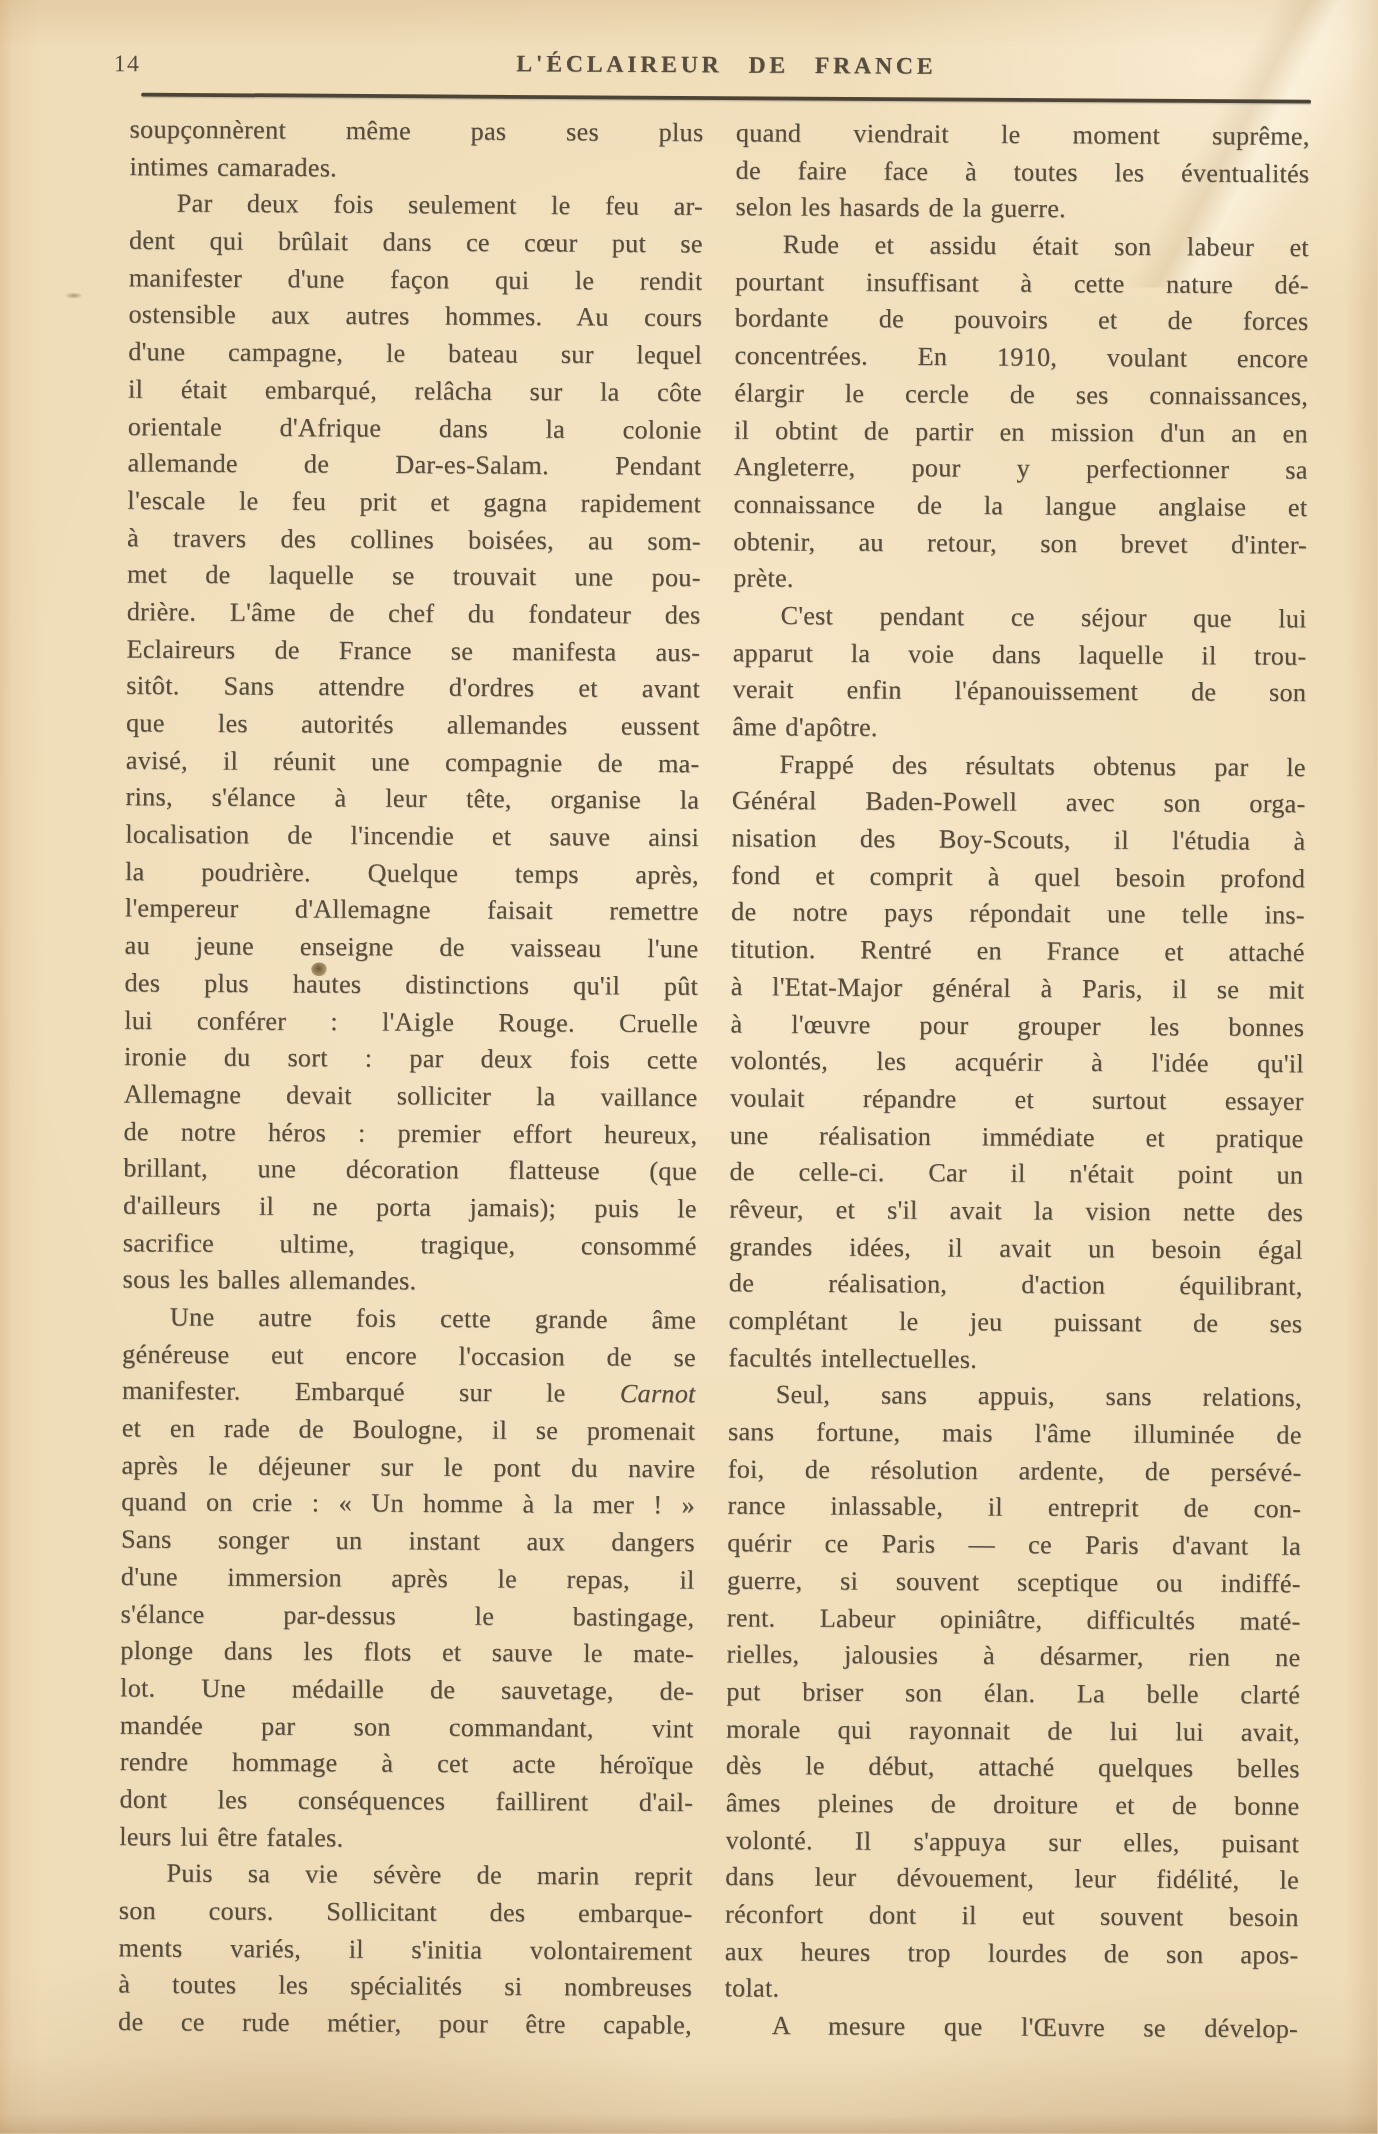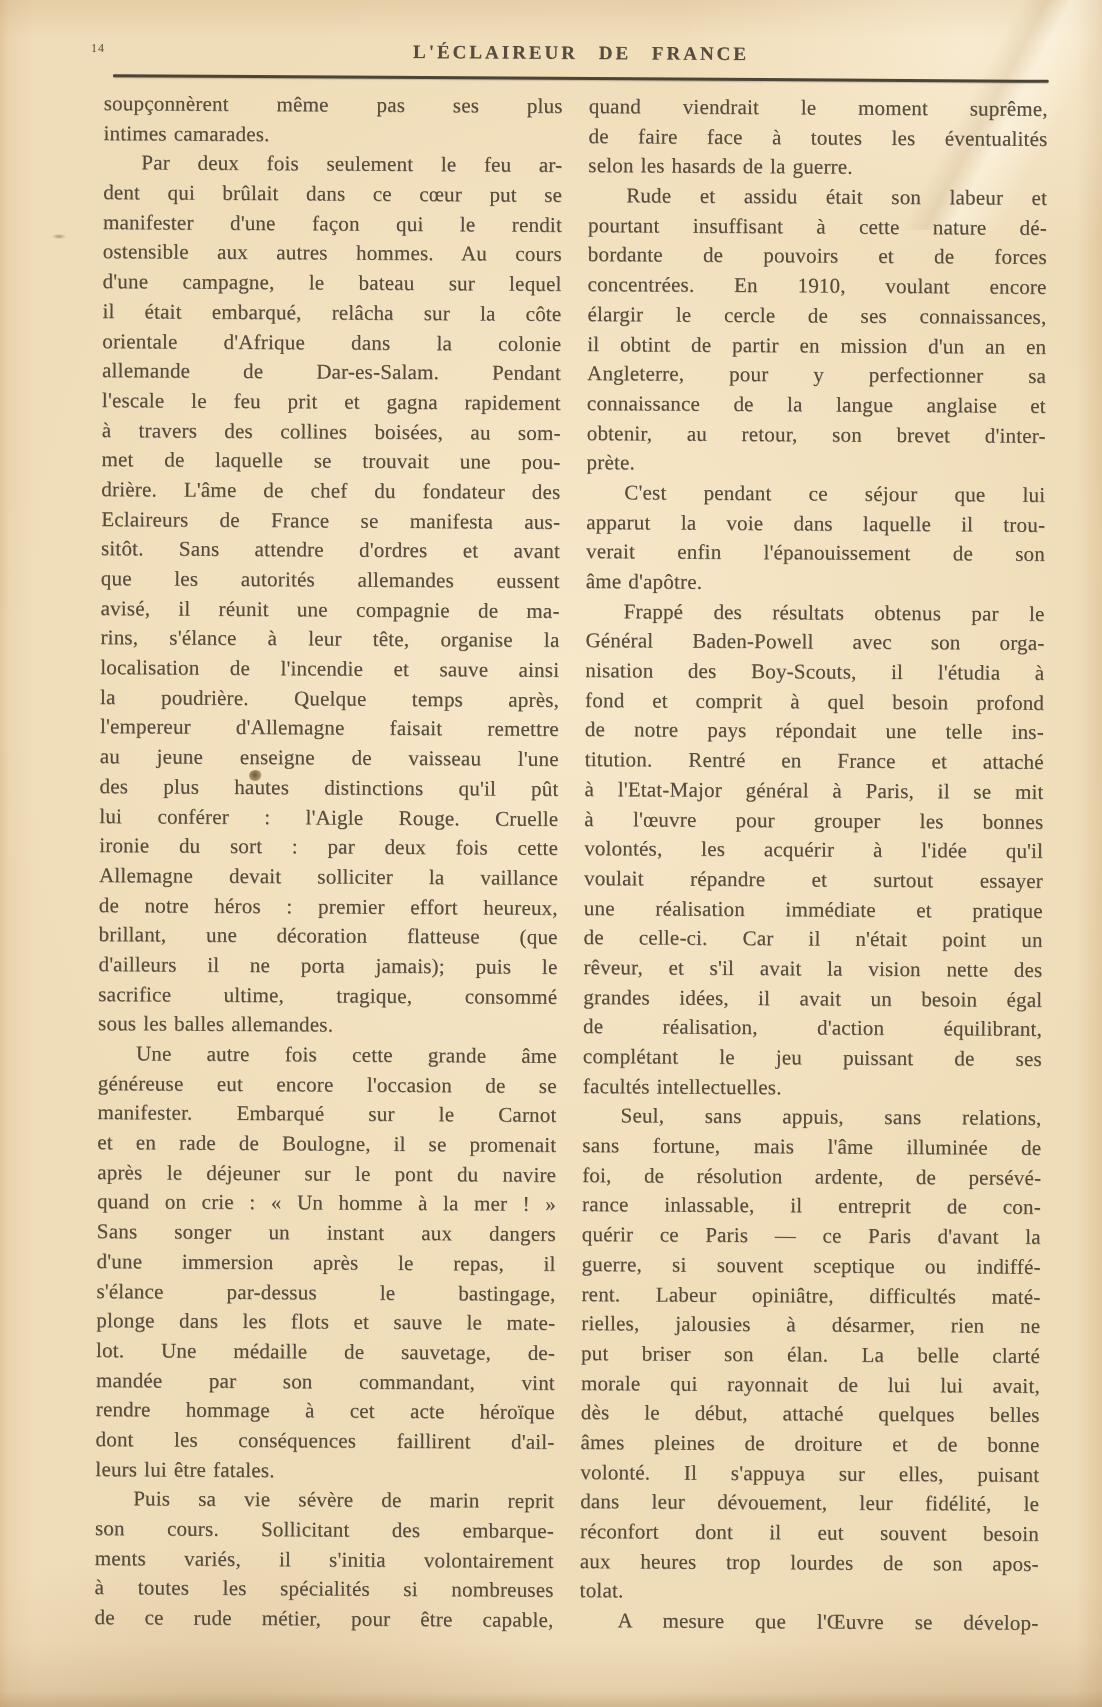--- a/index.html
+++ b/index.html
@@ -26,21 +26,21 @@
     position:absolute;top:0;right:0;width:300px;height:230px;pointer-events:none;
     background:linear-gradient(118deg, rgba(0,0,0,0) 52%, rgba(130,92,46,0.10) 58%, rgba(255,250,235,0.50) 64%, rgba(0,0,0,0) 76%);
   }
   .content{
     position:absolute;left:0;top:0;width:1102px;height:1707px;
     transform:rotate(0.35deg);transform-origin:580px 60px;
     color:var(--ink,#574d3e);
   }
   .pagenum{
     position:absolute;left:91px;top:44px;
-    font-size:12px;letter-spacing:1px;
+    font-size:19px;letter-spacing:1px;
   }
   .title{
     position:absolute;left:113px;top:42px;width:936px;
     text-align:center;font-weight:bold;font-size:19px;
     letter-spacing:3px;word-spacing:13px;
     color:var(--ink,#574d3e);
     text-shadow:0.3px 0.3px 0.6px rgba(87,77,62,0.45);
   }
   .rule{
     position:absolute;left:113px;top:77px;width:936px;height:3px;
@@ -56,21 +56,21 @@
   .para{margin:0;}
   .line{
     font-size:21px;line-height:29.7px;
     text-align:justify;text-align-last:justify;
     letter-spacing:0.2px;word-spacing:1.5px;
     text-shadow:0.3px 0.4px 0.6px rgba(87,77,62,0.50);
     white-space:normal;overflow:hidden;max-height:29.7px;
   }
   .line.last{text-align-last:left;}
   .line.ind{text-indent:38px;}
-  .it{}
+  .it{font-style:italic;}
   .blot{
     position:absolute;border-radius:50%;pointer-events:none;
   }
   .blot-a{
     left:249px;top:770px;width:13px;height:11px;
     background:radial-gradient(circle at 45% 45%, rgba(96,74,34,0.9), rgba(110,86,42,0.55) 60%, rgba(110,86,42,0) 75%);
   }
   .blot-b{
     left:52px;top:234px;width:14px;height:5px;border-radius:3px;
     background:radial-gradient(ellipse at 50% 50%, rgba(120,100,70,0.55), rgba(120,100,70,0) 75%);

